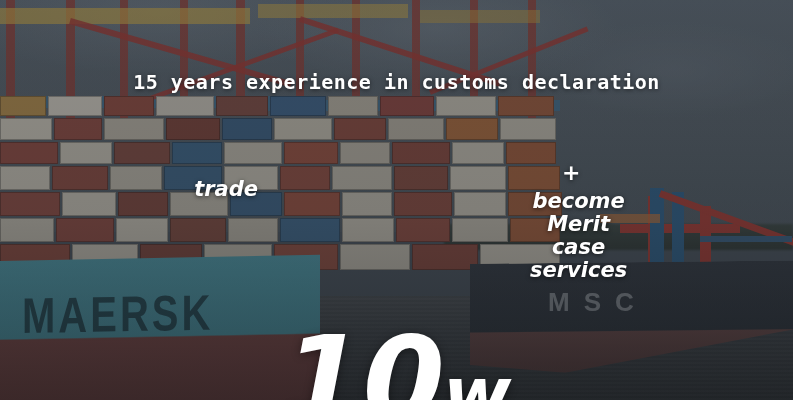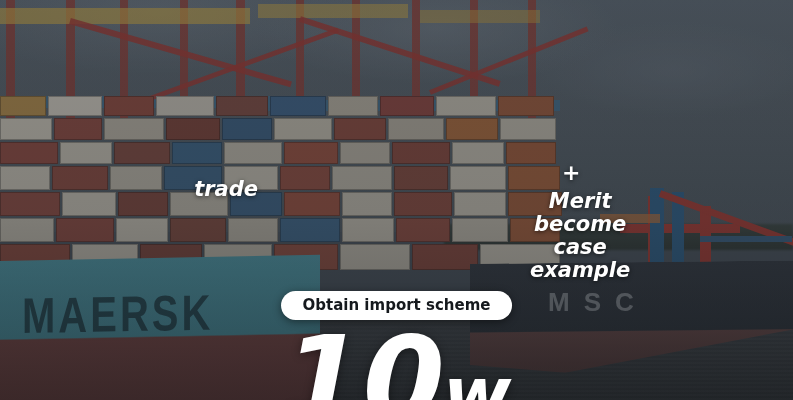--- a/index.html
+++ b/index.html
@@ -272,36 +272,36 @@
     <div class="maersk-hull"></div>
     <div class="maersk-word">MAERSK</div>
     <div class="msc-hull"></div>
     <div class="msc-word">MSC</div>
 
     <div class="grade"></div>
   </div>
 
   <div class="content">
 
+    <div class="headline-1">15 years experience in customs declaration</div>
 
     <div class="stat-row">
 
       <div class="side-left side-col">
         <div>trade</div>
       </div>
 
       <div class="bignum">
         <span class="num">10</span><span class="unit">w</span>
       </div>
 
       <div class="side-right side-col">
+        <div>become</div>
         <div>Merit</div>
-        <div>become</div>
         <div>case</div>
-        <div>example</div>
+        <div>services</div>
       </div>
     </div>
 
     <div class="plus">+</div>
 
-    <button class="cta">Obtain import scheme</button>
   </div>
 </div>
 
 </body></html>

